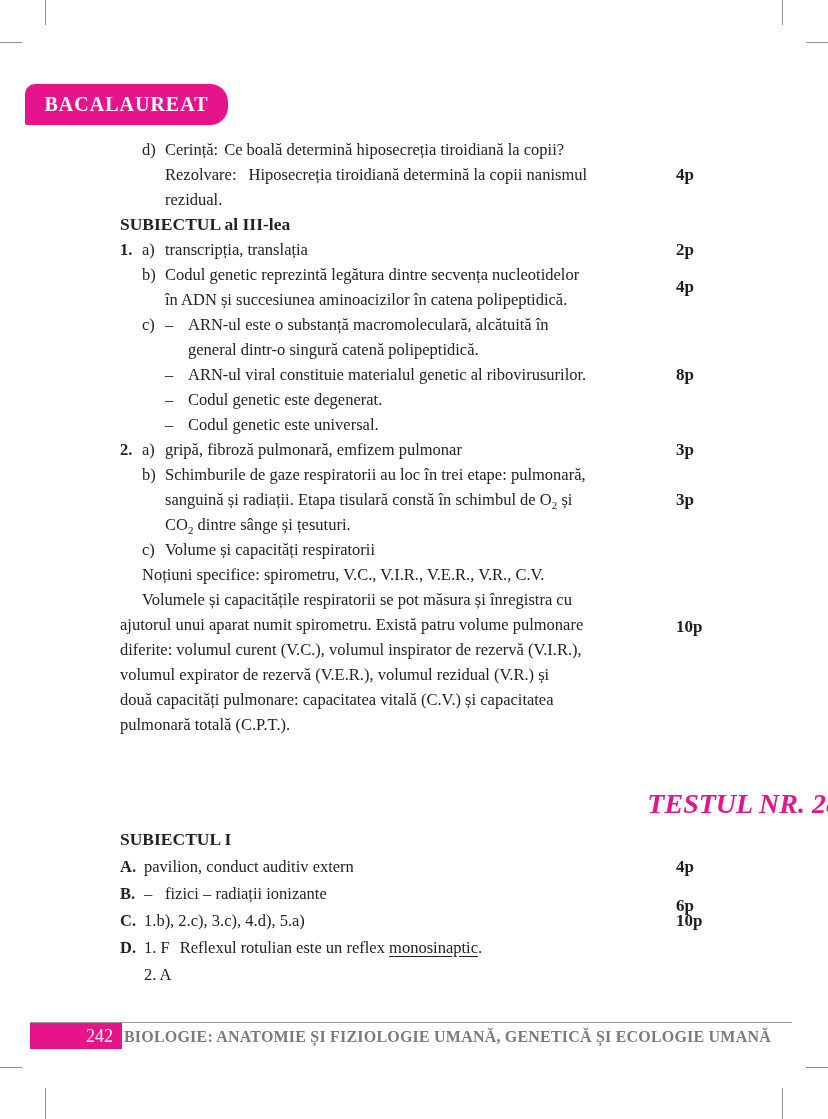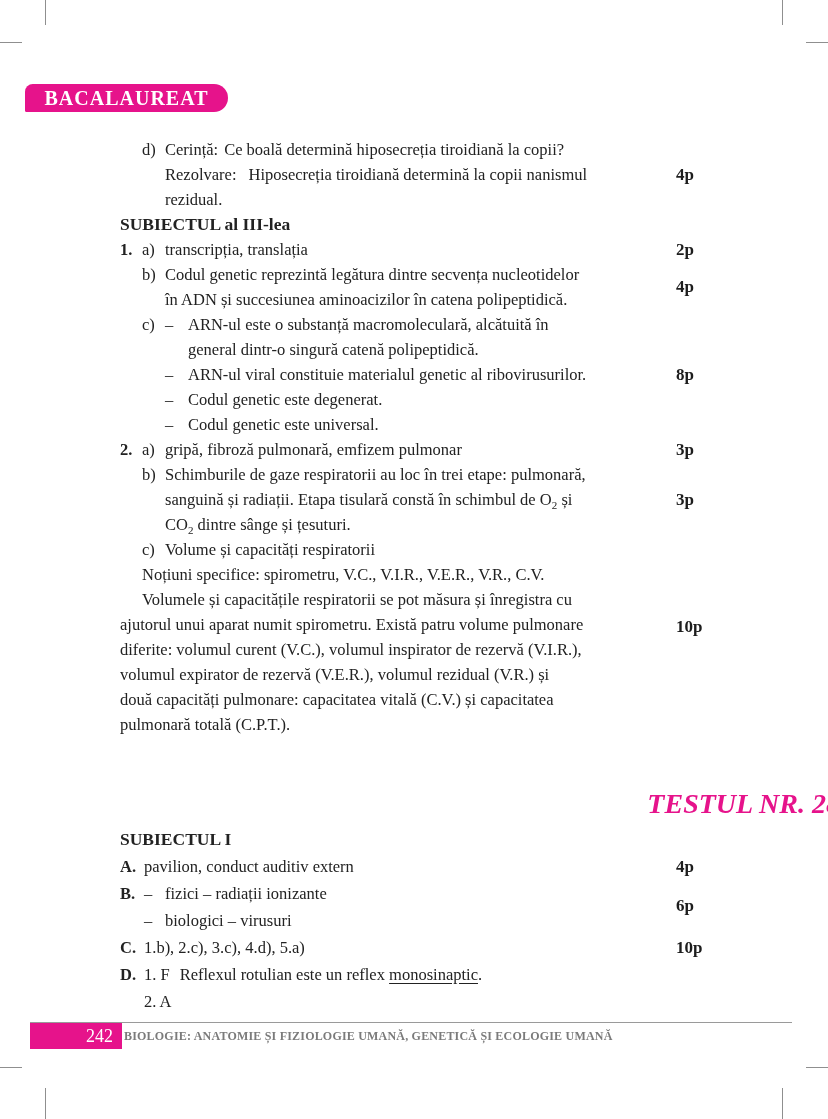--- a/index.html
+++ b/index.html
@@ -8,21 +8,21 @@
     font-family:"Liberation Serif","DejaVu Serif",serif;
     color:#222222; overflow:hidden;
   }
   
   .crop { position:absolute; background:#8f8f8f; }
   .crop.v { width:1px; height:25px; }
   .crop.h { width:22px; height:1px; }
 
   
   .badge {
-    position:absolute; left:25px; top:84px; width:203px; height:28px;
+    position:absolute; left:25px; top:84px; width:203px; height:41px;
     background:#e6138b; border-radius:10px 18px 18px 2px;
     display:flex; align-items:center; justify-content:center;
     color:#ffffff; font-weight:bold; font-size:20px; letter-spacing:1px;
   }
 
   
   .content { position:absolute; left:120px; top:137px; width:580px; font-size:16.5px; }
   .line { position:relative; height:25px; line-height:25px; white-space:nowrap; }
   .s1 { top:826px; }
   .s1 .line { height:27px; line-height:27px; }
@@ -62,21 +62,21 @@
   
   .footer-rule { position:absolute; left:30px; top:1022px; width:762px; height:1px; background:#9a9a9a; }
   .page-number-box {
     position:absolute; left:30px; top:1023px; width:92px; height:26px;
     background:#e6138b; color:#ffffff; font-size:18px;
     display:flex; align-items:center; justify-content:flex-end;
     padding-right:9px; box-sizing:border-box;
   }
   .book-title {
     position:absolute; left:124px; top:1023px; height:26px; line-height:27px;
-    color:#7b7b7b; font-weight:bold; font-size:12px; letter-spacing:0.2px;
+    color:#7b7b7b; font-weight:bold; font-size:16px; letter-spacing:0.2px;
     white-space:nowrap;
   }
 </style>
 </head>
 <body>
 
 <div class="page">
 
   <div class="crop v" style="left:45px; top:0;"></div>
   <div class="crop v" style="left:782px; top:0;"></div>
@@ -132,21 +132,20 @@
 
   <h1 class="test-title">TESTUL NR. 28</h1>
 
   <div class="content s1">
 
     <div class="line heading">SUBIECTUL I</div>
 
     <div class="line"><span class="slbl">A.</span><span>pavilion, conduct auditiv extern</span><span class="pts">4p</span></div>
 
     <div class="line"><span class="slbl">B.</span><span class="bdash">–</span><span>fizici – radiații ionizante</span><span class="pts mid">6p</span></div>
-    <div class="line" style="padding-left:24px;"><span class="bdash">–</span><span>biologici – virusuri</span></div>
 
     <div class="line"><span class="slbl">C.</span><span>1.b), 2.c), 3.c), 4.d), 5.a)</span><span class="pts">10p</span></div>
 
     <div class="line"><span class="slbl">D.</span><span class="dnum">1. F</span><span>Reflexul rotulian este un reflex</span> <span class="ul">monosinaptic</span><span>.</span></div>
     <div class="line" style="padding-left:24px;">2. A</div>
   </div>
 
   <div class="footer-rule"></div>
   <div class="page-number-box">
     <span>242</span>

